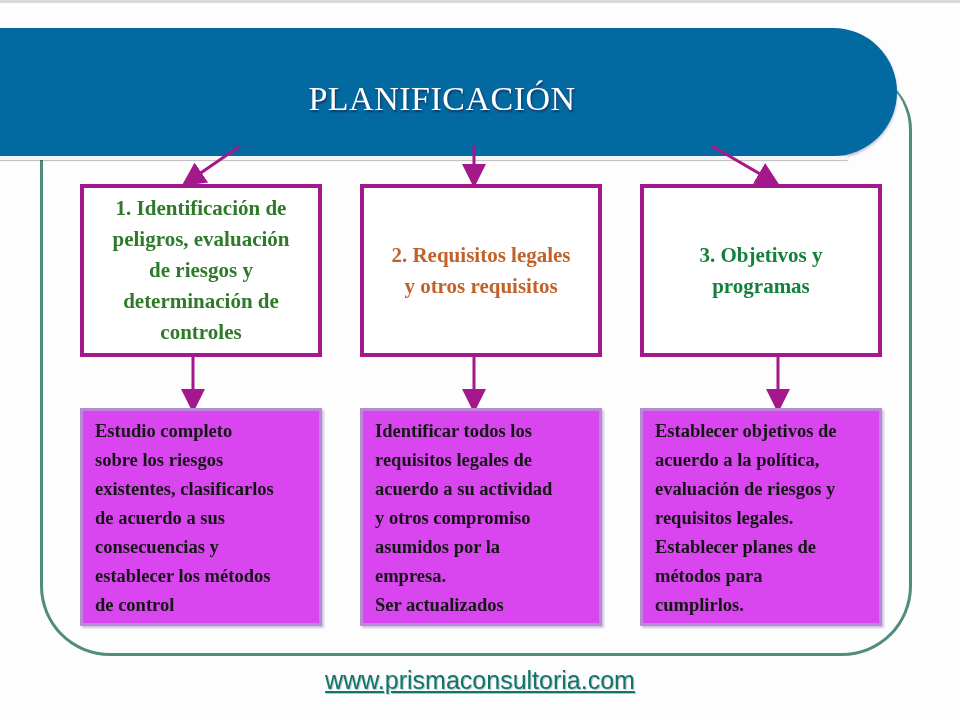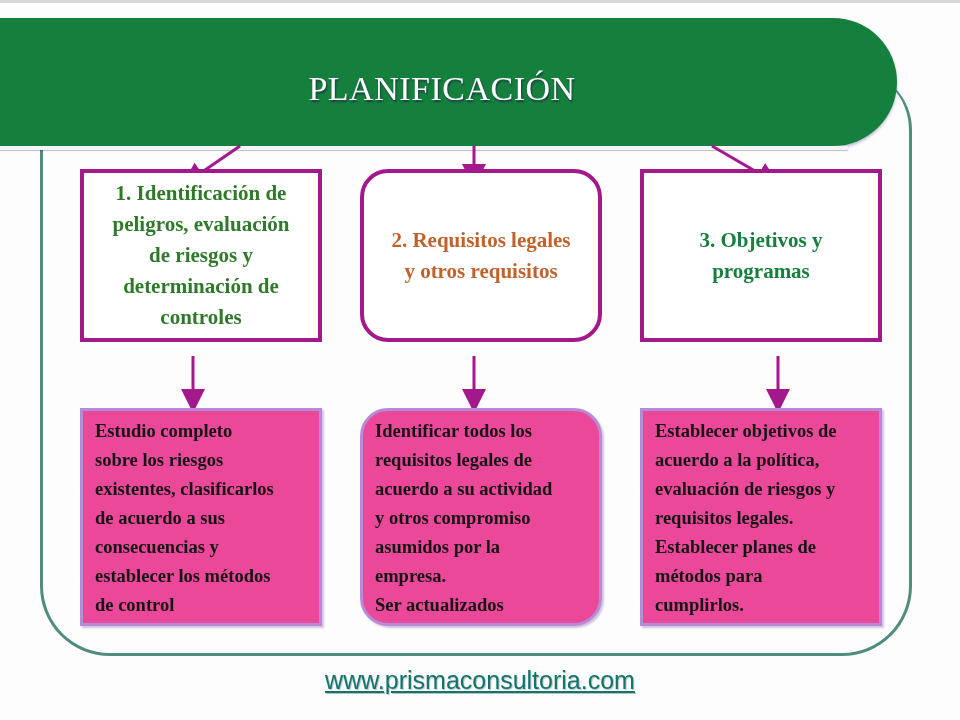--- a/index.html
+++ b/index.html
@@ -8,51 +8,51 @@
       background: #fdfdfd;
       font-family: "Liberation Serif", "DejaVu Serif", serif;
     }
     .topline { position: absolute; left: 0; top: 0; width: 960px; height: 3px; background: #d8d8d8; }
     .outline {
       position: absolute; left: 40px; top: 70px; width: 872px; height: 586px;
       border: 3px solid #4f8c7e; border-radius: 0 60px 70px 70px;
       border-top: none; box-sizing: border-box;
     }
     .header {
-      position: absolute; left: 0; top: 18px; width: 897px; height: 128px;
-      background: #15803d; border-radius: 0 64px 64px 0;
+      position: absolute; left: 0; top: 28px; width: 897px; height: 128px;
+      background: #0369a1; border-radius: 0 64px 64px 0;
       box-shadow: 0 2px 3px rgba(60,60,120,0.35);
     }
     .header-rule {
       position: absolute; left: 0; top: 128px; width: 848px; height: 4px;
       background: #f4f4fb; box-shadow: 0 1px 1px rgba(0,0,0,0.25);
     }
     .header-title {
       position: absolute; left: 0; top: 52px; width: 884px; text-align: center;
       color: #ffffff; font-size: 34px; letter-spacing: 0.5px;
       text-shadow: 1px 2px 2px rgba(30,30,70,0.7);
     }
     svg.arrows { position: absolute; left: 0; top: 0; }
     .tbox {
-      position: absolute; top: 169px; height: 173px; box-sizing: border-box;
+      position: absolute; top: 184px; height: 173px; box-sizing: border-box;
       border: 4px solid #a3198b; background: #ffffff;
       display: flex; align-items: center; justify-content: center;
       text-align: center; font-weight: bold; font-size: 21px; line-height: 31px;
       padding: 4px 10px;
     }
     .tbox span { white-space: pre-line; }
     .cbox {
       position: absolute; top: 408px; height: 218px; box-sizing: border-box;
-      border: 3px solid #b78ad8; background: #ec4899;
+      border: 3px solid #b78ad8; background: #d946ef;
       box-shadow: 2px 2px 2px rgba(120,90,160,0.35);
       font-weight: bold; font-size: 18.5px; line-height: 29px; color: #151515;
       padding: 6px 10px 0 12px; white-space: pre-line;
     }
     .b1 { left: 80px; width: 242px; }
-    .b2 { left: 360px; width: 242px; border-radius: 28px; }
+    .b2 { left: 360px; width: 242px; }
     .b3 { left: 640px; width: 242px; }
     .footer {
       position: absolute; left: 0; top: 666px; width: 960px; text-align: center;
       font-family: "Liberation Sans", "DejaVu Sans", sans-serif; font-size: 25px;
       color: #0f766e; text-decoration: underline;
       text-shadow: 1px 1px 1px rgba(0,0,0,0.25);
     }
   </style>
 </head>
 <body>

